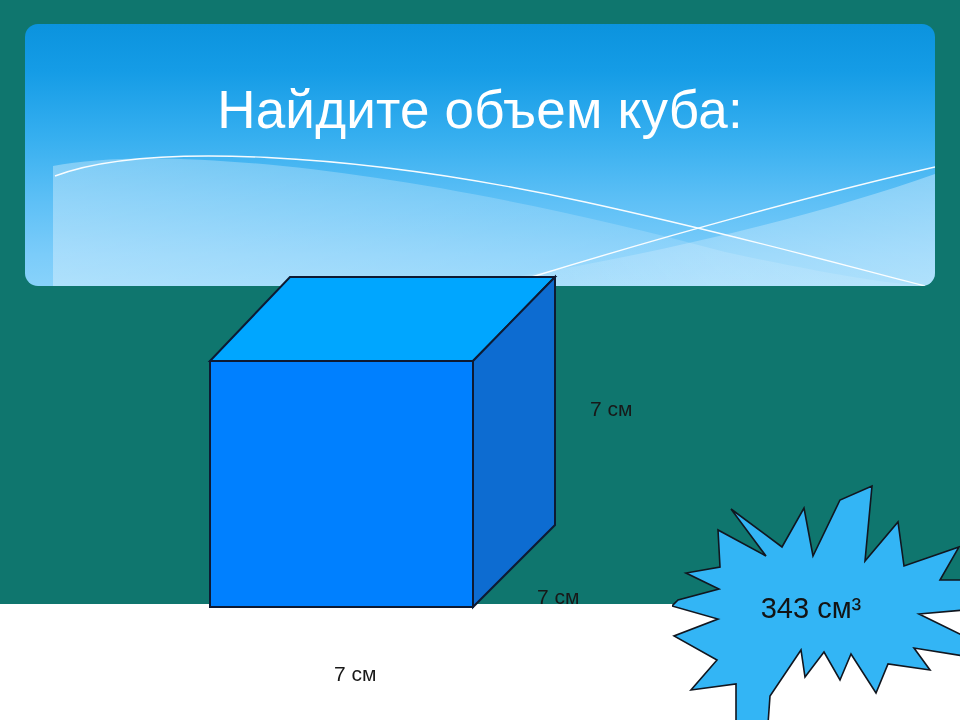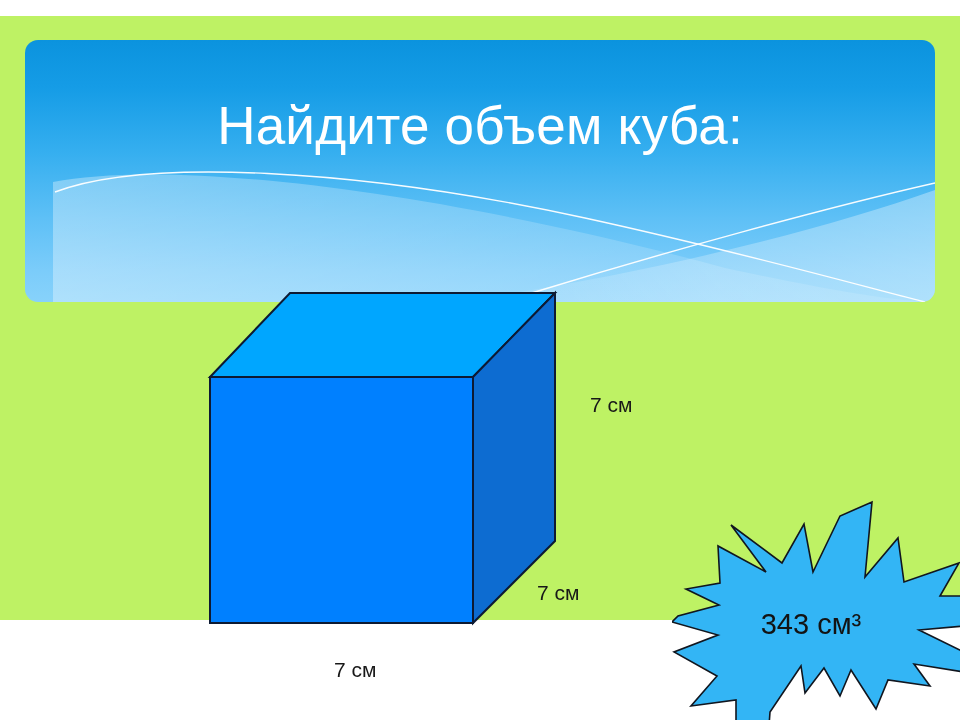--- a/index.html
+++ b/index.html
@@ -11,24 +11,24 @@
     width: 960px;
     height: 720px;
     position: relative;
     overflow: hidden;
     font-family: "Liberation Sans", sans-serif;
   }
 
   
   #slide {
     position: absolute;
-    left: 0; top: 16px;
+    left: 0; top: 0;
     width: 960px;
     height: 604px;
-    background: #bef264;
+    background: #0f766e;
   }
 
   
   #title-banner {
     position: absolute;
     left: 25px;
     top: 24px;
     width: 910px;
     height: 262px;
     border-radius: 13px;
@@ -77,20 +77,21 @@
     height: 360px;
   }
 
   
   .dim-label {
     position: absolute;
     color: #181818;
     font-size: 21px;
     font-family: "Liberation Sans", sans-serif;
     white-space: nowrap;
+    margin-top: 20px;
   }
   #label-height   { left: 590px; top: 377px; }
   #label-depth    { left: 537px; top: 565px; }
   #label-width    { left: 334px; top: 642px; }
 
   
   #answer-burst {
     position: absolute;
     left: 672px;
     top: 478px;

